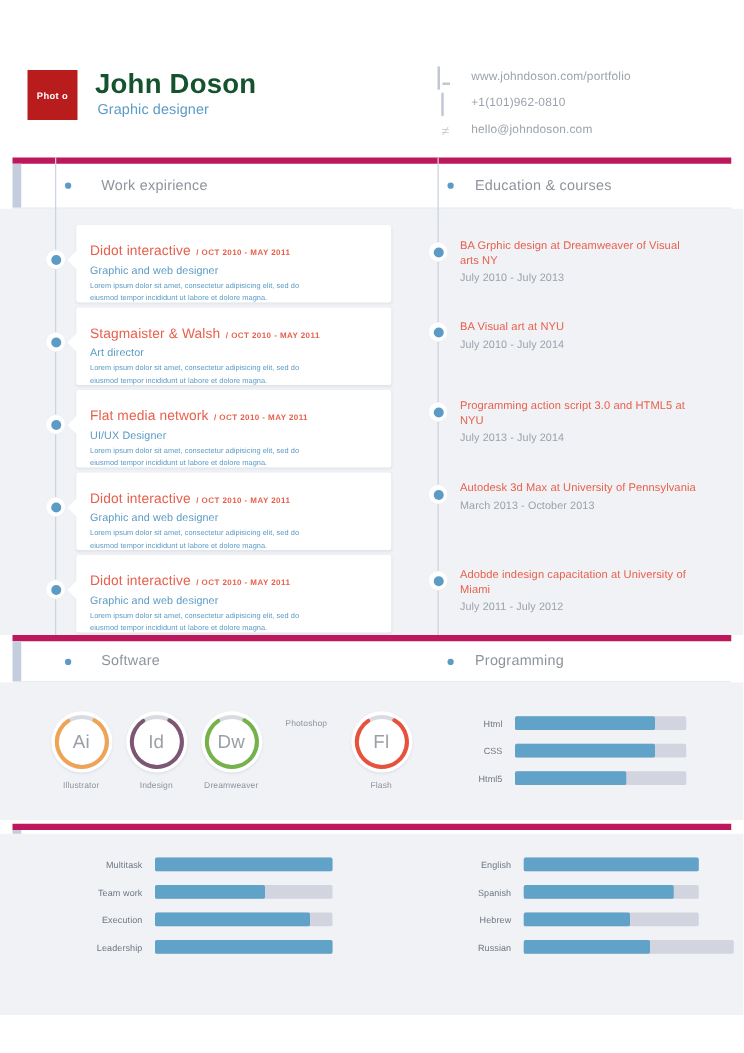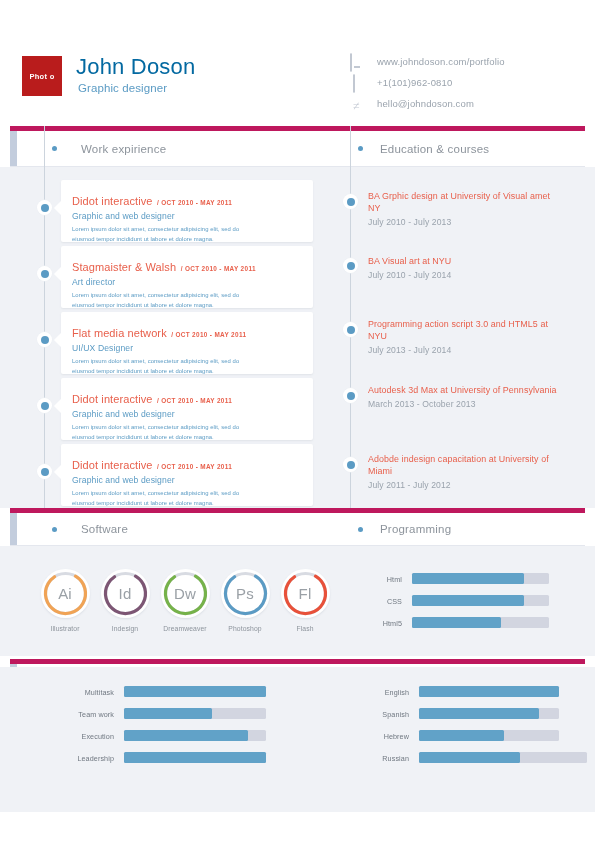--- a/index.html
+++ b/index.html
@@ -42,21 +42,21 @@
     position: absolute; left: 22px; top: 56px;
     width: 40px; height: 40px;
     background: #b91c1c;
     display: flex; align-items: center; justify-content: center;
   }
   .photo-box span {
     color: #ffffff; font-size: 7.5px; font-weight: 700; letter-spacing: .3px;
   }
   .name {
     position: absolute; left: 76px; top: 54px;
-    font-size: 22px; color: #0369a1; font-weight: 400; letter-spacing: .2px;
+    font-size: 22px; color: #14532d; font-weight: 700; letter-spacing: .2px;
   }
   .role {
     position: absolute; left: 78px; top: 82px;
     font-size: 11.5px; color: #5b9bc4; letter-spacing: .1px;
   }
   .contact { position: absolute; left: 350px; top: 52px; width: 240px; }
   .contact-row { display: flex; align-items: center; height: 19px; margin-bottom: 2px; }
   .contact-ico {
     width: 16px; height: 15px; margin-right: 11px; position: relative;
     flex: 0 0 16px;
@@ -267,21 +267,21 @@
         <i></i>
       </div>
     <div class="tl-dot" style="left:37px; top:231px;">
         <i></i>
       </div>
     <div class="tl-dot" style="left:37px; top:297px;">
         <i></i>
       </div>
 
     <div style="position:absolute; left:368px; top:24px; width:190px;">
-      <div class="edu-title">BA Grphic design at University of Visual amet NY</div>
+      <div class="edu-title">BA Grphic design at Dreamweaver of Visual arts NY</div>
       <div class="edu-date">July 2010 - July 2013</div>
     </div>
     <div style="position:absolute; left:368px; top:89px; width:190px;">
       <div class="edu-title">BA Visual art at NYU</div>
       <div class="edu-date">July 2010 - July 2014</div>
     </div>
     <div style="position:absolute; left:368px; top:152px; width:190px;">
       <div class="edu-title">Programming action script 3.0 and HTML5 at NYU</div>
       <div class="edu-date">July 2013 - July 2014</div>
     </div>
@@ -350,27 +350,20 @@
         <svg width="49" height="49" viewBox="0 0 49 49">
           <circle cx="24.5" cy="24.5" r="20" fill="none" stroke="#d8dbe2" stroke-width="3.2"></circle>
           <circle cx="24.5" cy="24.5" r="20" fill="none" stroke="#76b24a" stroke-width="3.2" stroke-linecap="round" stroke-dasharray="103 126" transform="rotate(-60 24.5 24.5)"></circle>
         </svg>
         <div class="donut-letters">Dw</div>
       </div>
       <div class="soft-label">Dreamweaver</div>
     </div>
 
     <div class="soft-item" style="left:213px; top:23px;">
-      <div class="donut">
-        <svg width="49" height="49" viewBox="0 0 49 49">
-          <circle cx="24.5" cy="24.5" r="20" fill="none" stroke="#d8dbe2" stroke-width="3.2"></circle>
-          <circle cx="24.5" cy="24.5" r="20" fill="none" stroke="#5b9bc4" stroke-width="3.2" stroke-linecap="round" stroke-dasharray="103 126" transform="rotate(-60 24.5 24.5)"></circle>
-        </svg>
-        <div class="donut-letters">Ps</div>
-      </div>
       <div class="soft-label">Photoshop</div>
     </div>
 
     <div class="soft-item" style="left:273px; top:23px;">
       <div class="donut">
         <svg width="49" height="49" viewBox="0 0 49 49">
           <circle cx="24.5" cy="24.5" r="20" fill="none" stroke="#d8dbe2" stroke-width="3.2"></circle>
           <circle cx="24.5" cy="24.5" r="20" fill="none" stroke="#e8513a" stroke-width="3.2" stroke-linecap="round" stroke-dasharray="103 126" transform="rotate(-60 24.5 24.5)"></circle>
         </svg>
         <div class="donut-letters">Fl</div>

